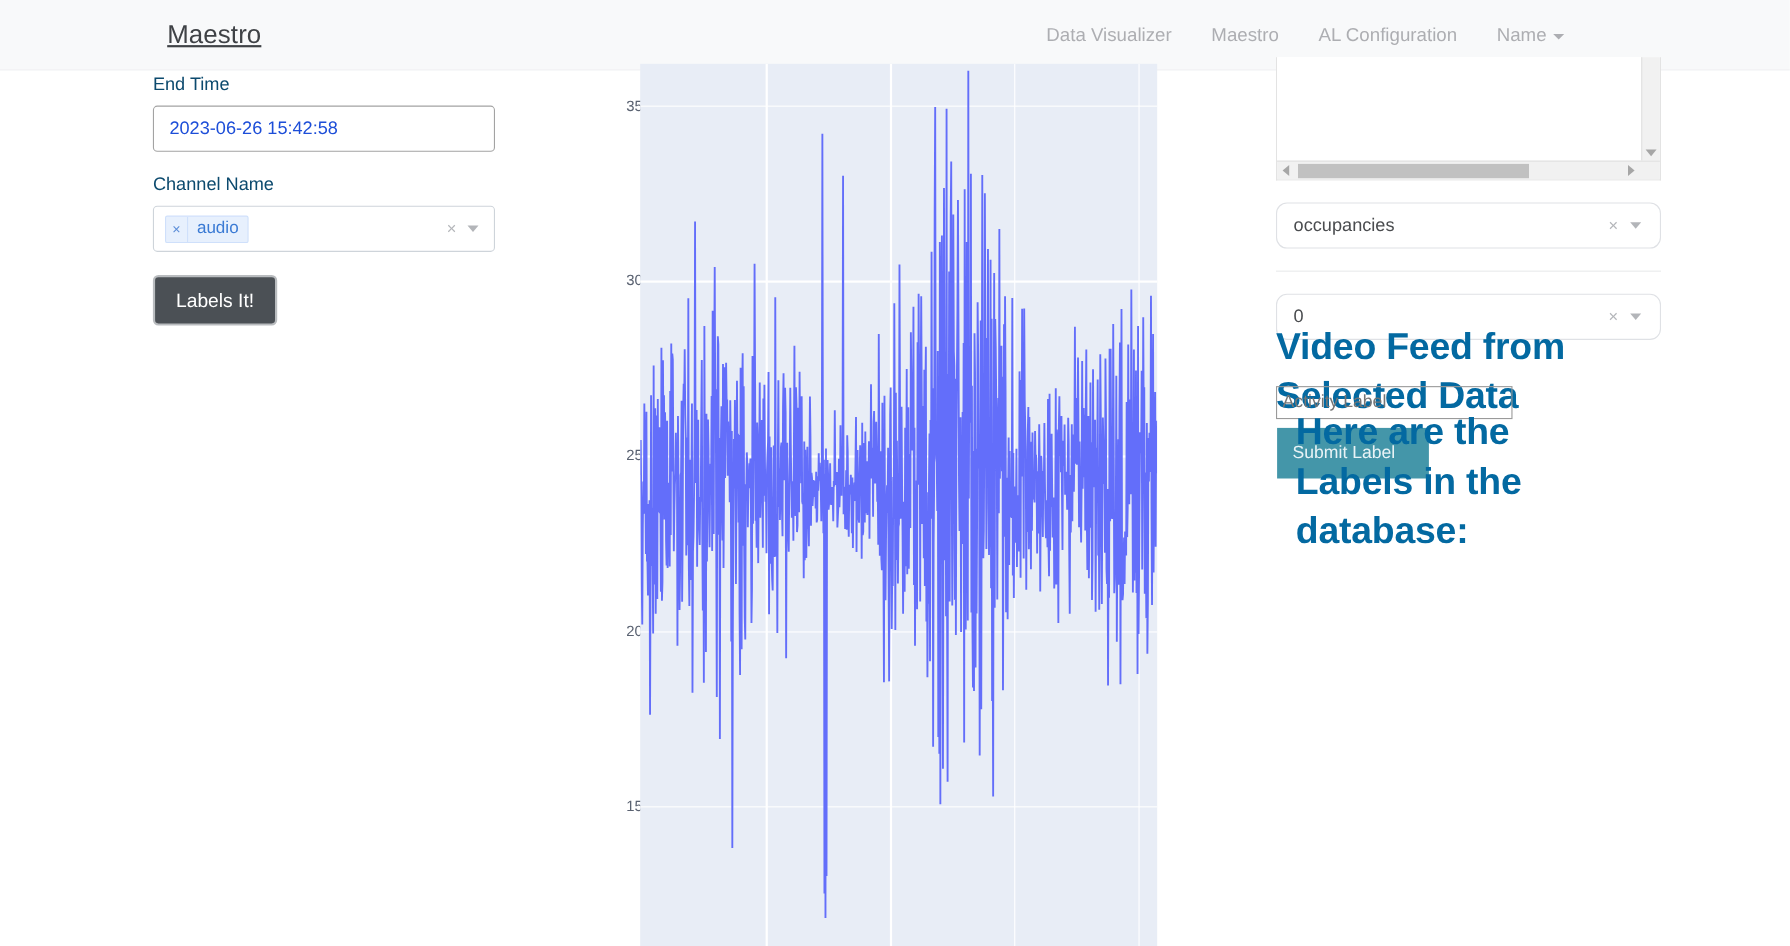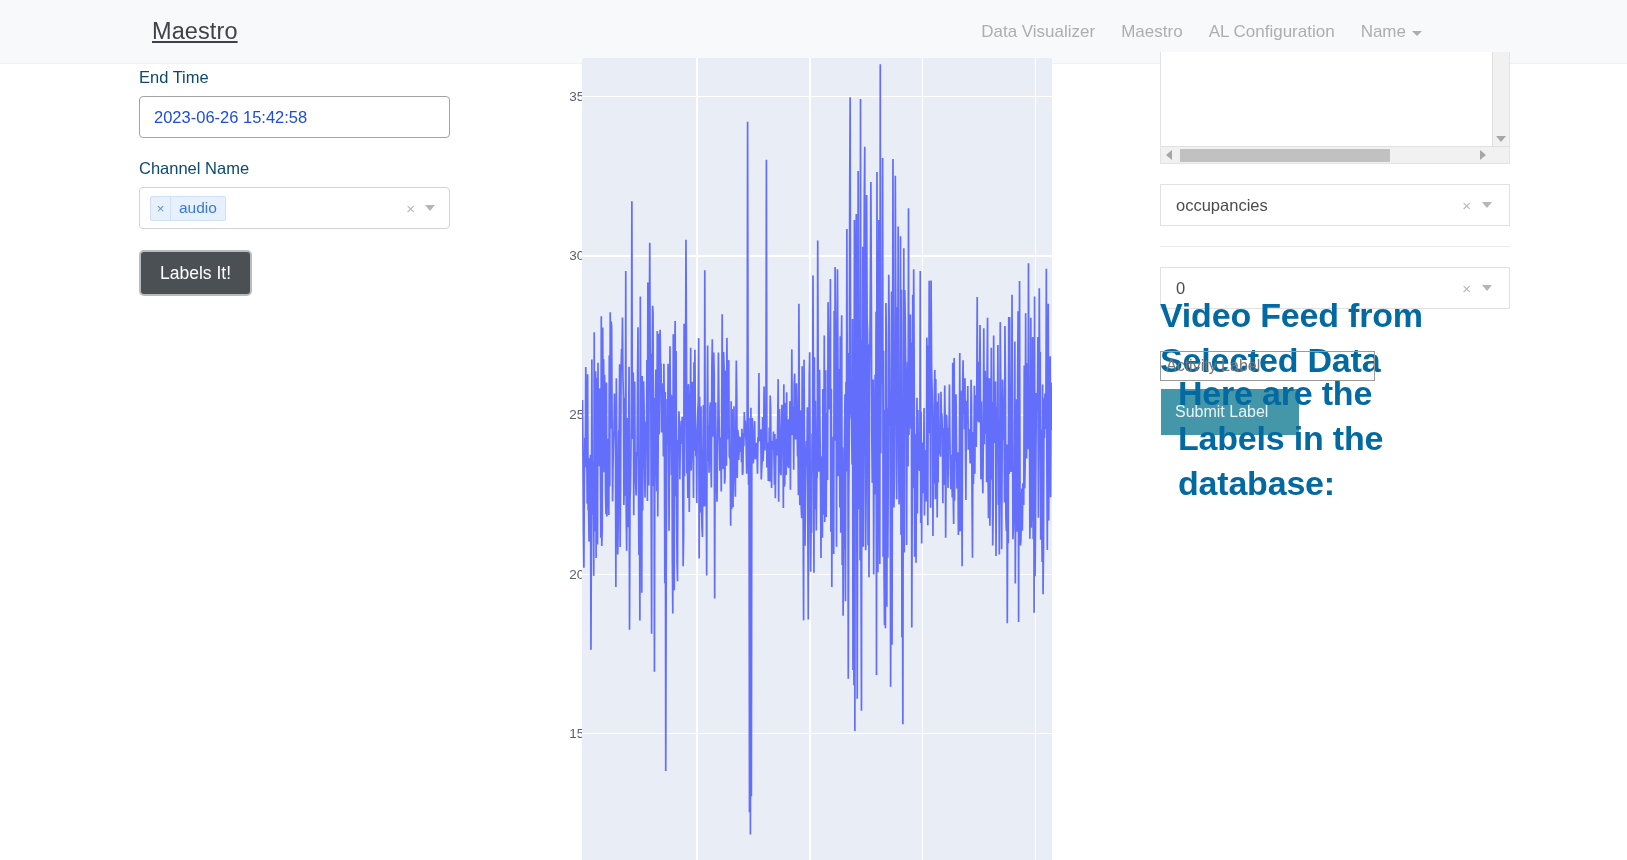--- a/index.html
+++ b/index.html
@@ -23,21 +23,21 @@
   .brand {
     margin-left: 152px;
     font-size: 23.5px;
     color: #3f4246;
     font-weight: 400;
     letter-spacing: .1px;
   }
   .nav-links {
     margin-left: auto;
     margin-right: 205px;
-    display: flex; gap: 26px;
+    display: flex; gap: 36px;
   }
   .nav-link {
     font-size: 17px;
     color: #adaeb2;
     text-decoration: none;
     white-space: nowrap;
   }
   .nav-link.menu { display: flex; align-items: center; gap: 6px; }
   .caret {
     width: 0; height: 0;
@@ -221,21 +221,21 @@
     height: 13px;
     width: 210px;
     background: #c1c1c1;
     margin-left: 8px;
   }
 
   .select-row { margin-top: 20px; position: relative; }
   .select-box {
     width: 350px; height: 42px;
     border: 1px solid #dfe1e5;
-    border-radius: 0;
+    border-radius: 10px;
     background: #fff;
     display: flex; align-items: center;
     padding: 0 8px 0 15px;
     font-size: 16.5px;
     color: #4a4c4f;
   }
   .sel-actions {
     margin-left: auto;
     display: flex; align-items: center; gap: 11px;
     padding-right: 9px;

